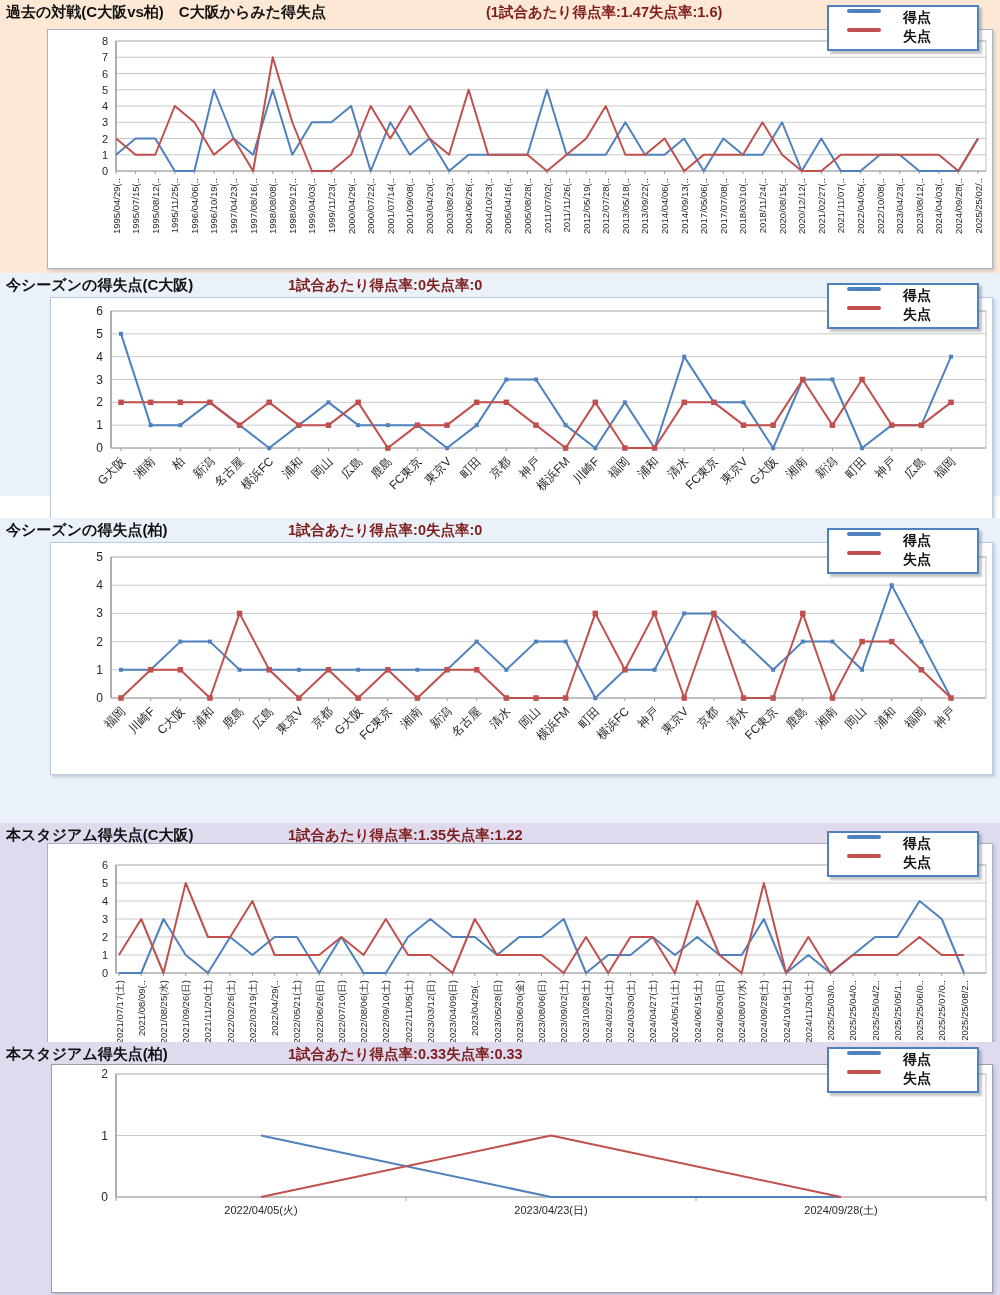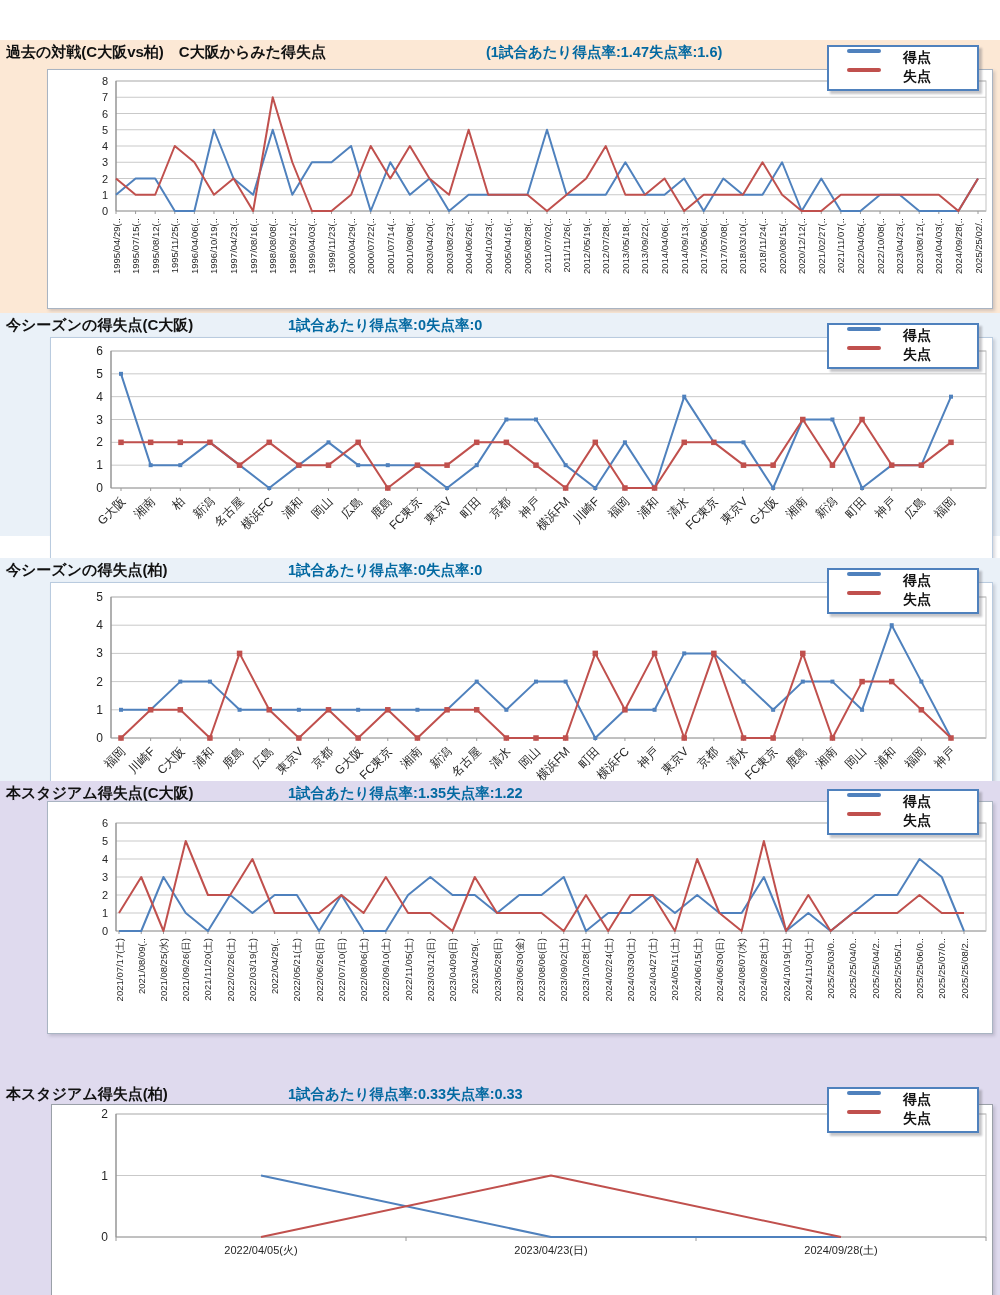--- a/index.html
+++ b/index.html
@@ -1,24 +1,24 @@
 <!DOCTYPE html>
 <html><head>
 <meta charset="utf-8">
 <style>
   html,body{margin:0;padding:0;}
   body{width:1000px;height:1295px;position:relative;font-family:"Liberation Sans","DejaVu Sans",sans-serif;background:#fff;overflow:hidden;}
-  .section{position:absolute;left:0;width:1000px;margin-top:40px;}
+  .section{position:absolute;left:0;width:1000px;}
   .s1{top:0;height:273px;background:#fce8d5;}
   .s2{top:273px;height:223px;background:#eaf1f8;}
   .s3{top:518px;height:321px;background:#eaf1f8;}
-  .s4{top:741px;height:322px;background:#dfdaee;}
+  .s4{top:823px;height:322px;background:#dfdaee;}
   .s5{top:1042px;height:253px;background:#dfdaee;}
   .hdr-title{position:absolute;left:6px;top:3px;font-size:15px;font-weight:bold;color:#111;letter-spacing:0px;}
-  .hdr-stat{position:absolute;top:3px;font-size:14.5px;font-weight:bold;color:#0369a1;}
+  .hdr-stat{position:absolute;top:3px;font-size:14.5px;font-weight:bold;color:#7f1d1d;}
   .stat-x486{left:486px;} .stat-x288{left:288px;}
   .chartbox{position:absolute;background:#fff;border:1px solid #a9b4c2;box-shadow:2px 2px 3px rgba(90,90,110,0.25);}
   .cb1{left:47px;top:29px;width:944px;height:238px;}
   .cb2{left:50px;top:24px;width:941px;height:231px;border-color:#b9cbdf;}
   .cb3{left:50px;top:24px;width:941px;height:231px;border-color:#b9cbdf;}
   .cb4{left:47px;top:20px;width:944px;height:231px;}
   .cb5{left:51px;top:22px;width:940px;height:227px;border-color:#9aa0a8;}
   svg{display:block;}
   .legend{position:absolute;left:827px;width:148px;height:38px;background:#fff;border:2px solid #4f81bd;box-shadow:3px 3px 2px rgba(110,110,120,0.4);z-index:5;padding:2px 0;}
   .lg1{top:5px;} .lg2{top:10px;} .lg3{top:10px;} .lg4{top:8px;} .lg5{top:5px;}

